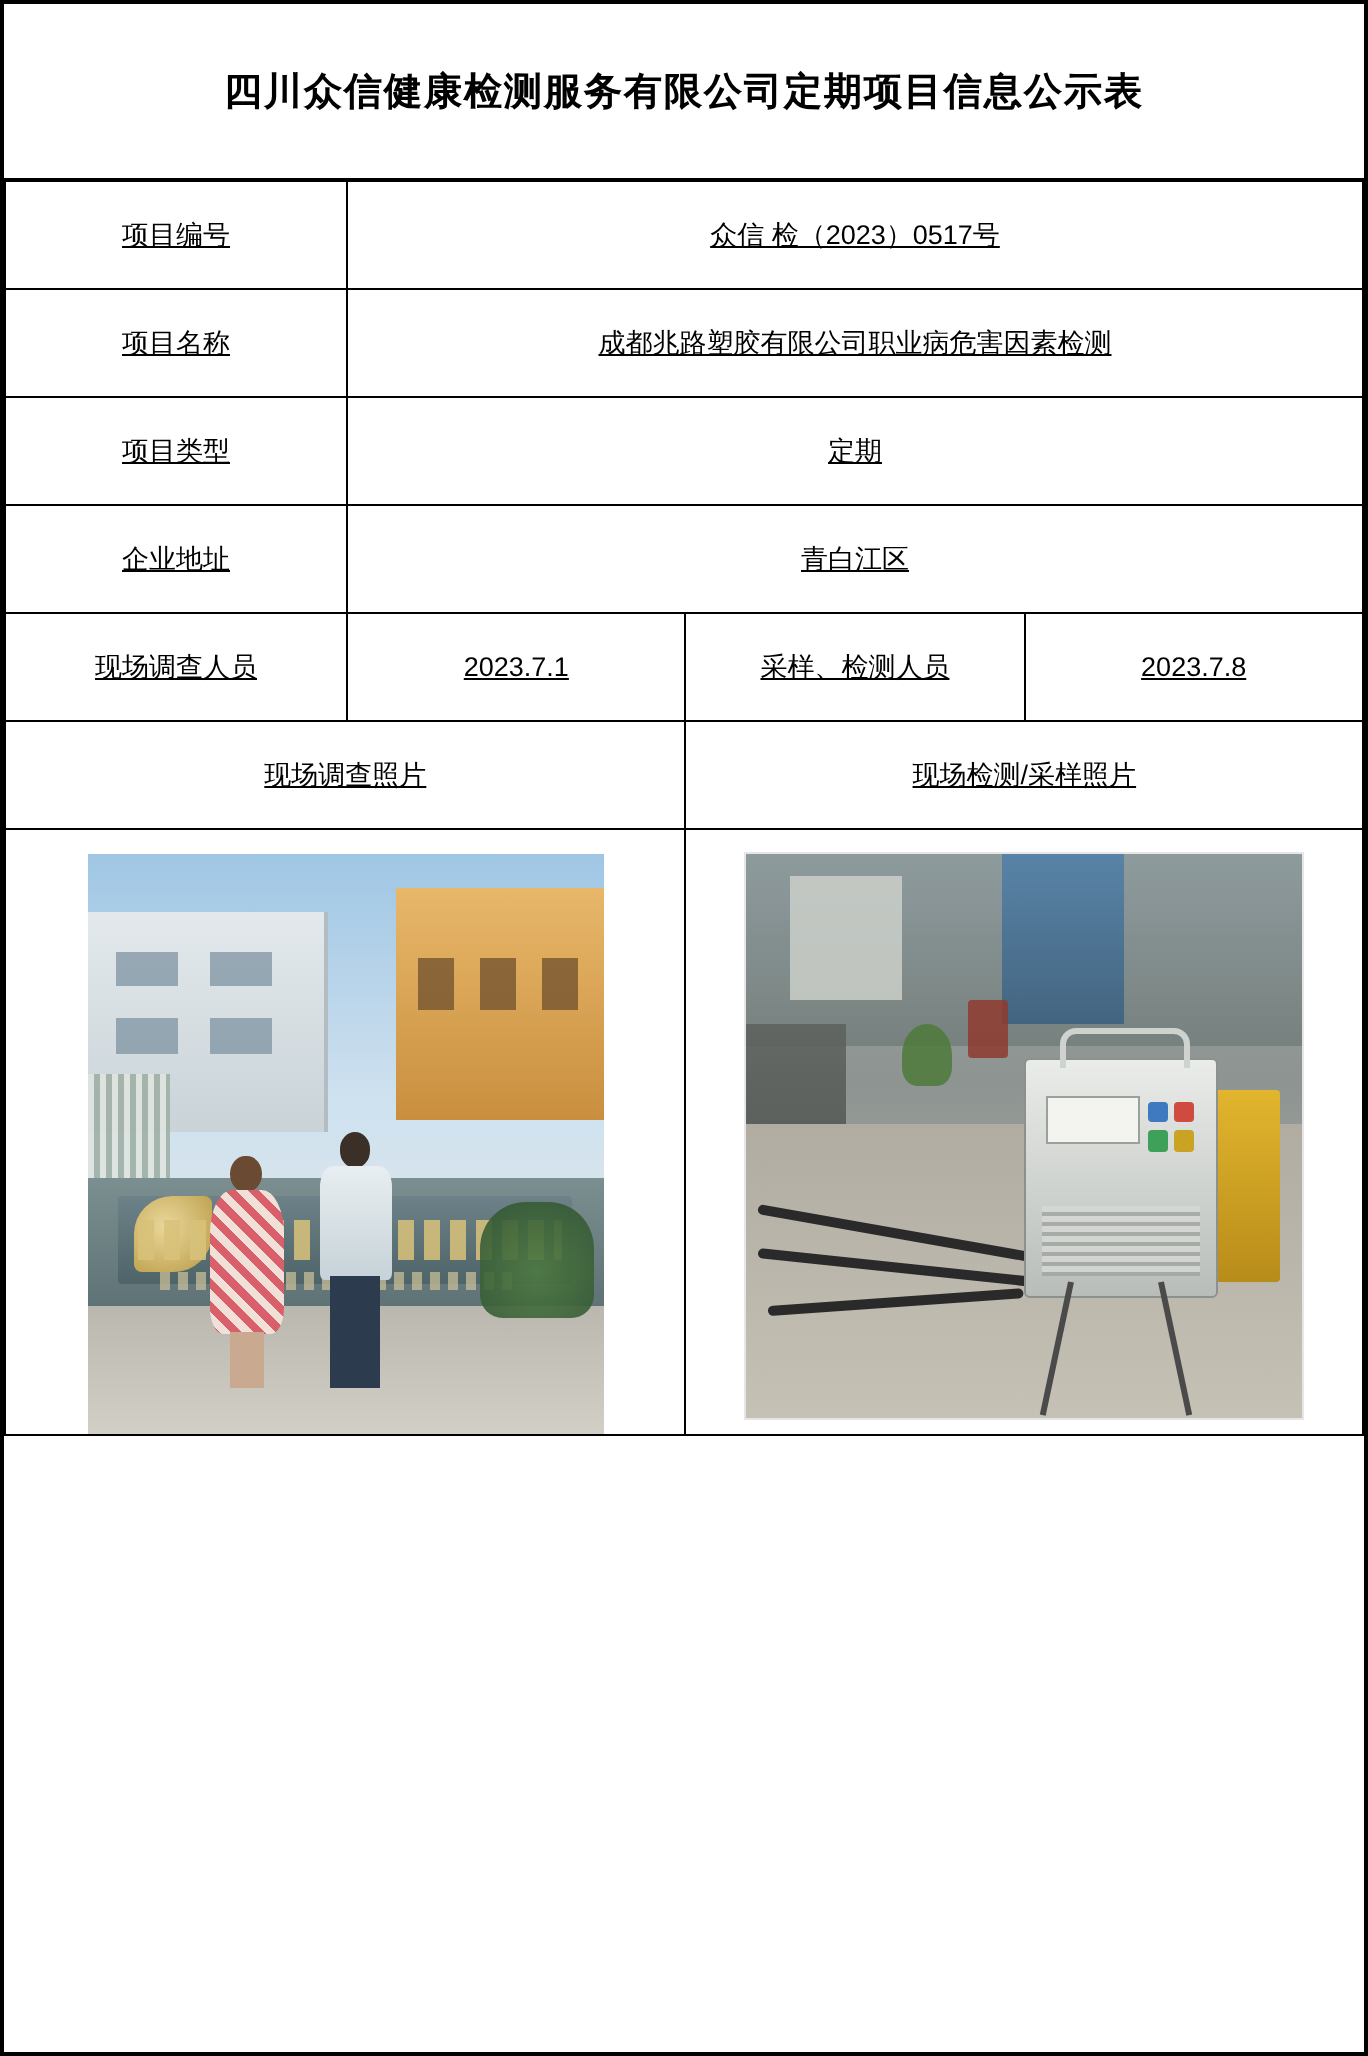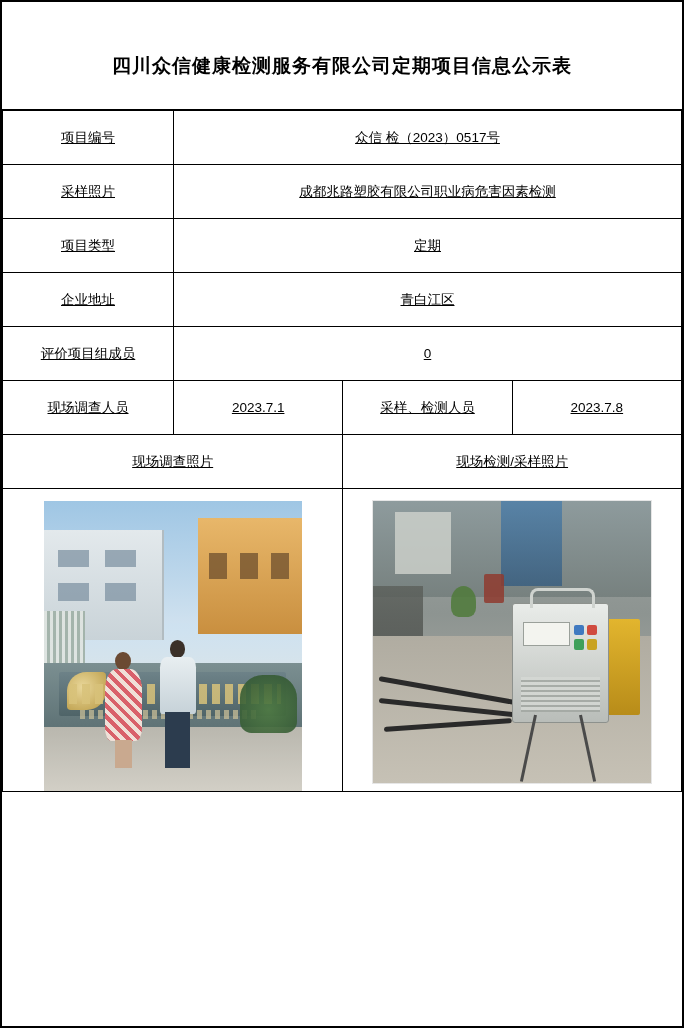--- a/index.html
+++ b/index.html
@@ -23,21 +23,20 @@
     flex-direction: column;
     background: #fff;
   }
   .title-bar {
     height: 88px;
     display: flex;
     align-items: center;
     justify-content: center;
     border-bottom: 1px solid #000;
     box-sizing: border-box;
-    margin-top: 20px;
   }
   .title-bar .title {
     font-size: 19px;
     font-weight: bold;
     letter-spacing: 1px;
   }
   table.info {
     border-collapse: collapse;
     width: 100%;
     table-layout: fixed;
@@ -271,38 +270,34 @@
 
   <table class="info">
     <tbody>
 
       <tr>
         <td class="label">项目编号</td>
         <td colspan="3">众信 检（2023）0517号</td>
       </tr>
 
       <tr>
-        <td class="label">采样照片</td>
+        <td class="label">项目名称</td>
         <td colspan="3">成都兆路塑胶有限公司职业病危害因素检测</td>
       </tr>
 
       <tr>
         <td class="label">项目类型</td>
         <td colspan="3">定期</td>
       </tr>
 
       <tr>
         <td class="label">企业地址</td>
         <td colspan="3">青白江区</td>
       </tr>
 
-      <tr>
-        <td class="label">评价项目组成员</td>
-        <td colspan="3">0</td>
-      </tr>
 
 
 
       <tr>
         <td class="label">现场调查人员</td>
         <td>2023.7.1</td>
         <td>采样、检测人员</td>
         <td>2023.7.8</td>
       </tr>
 

